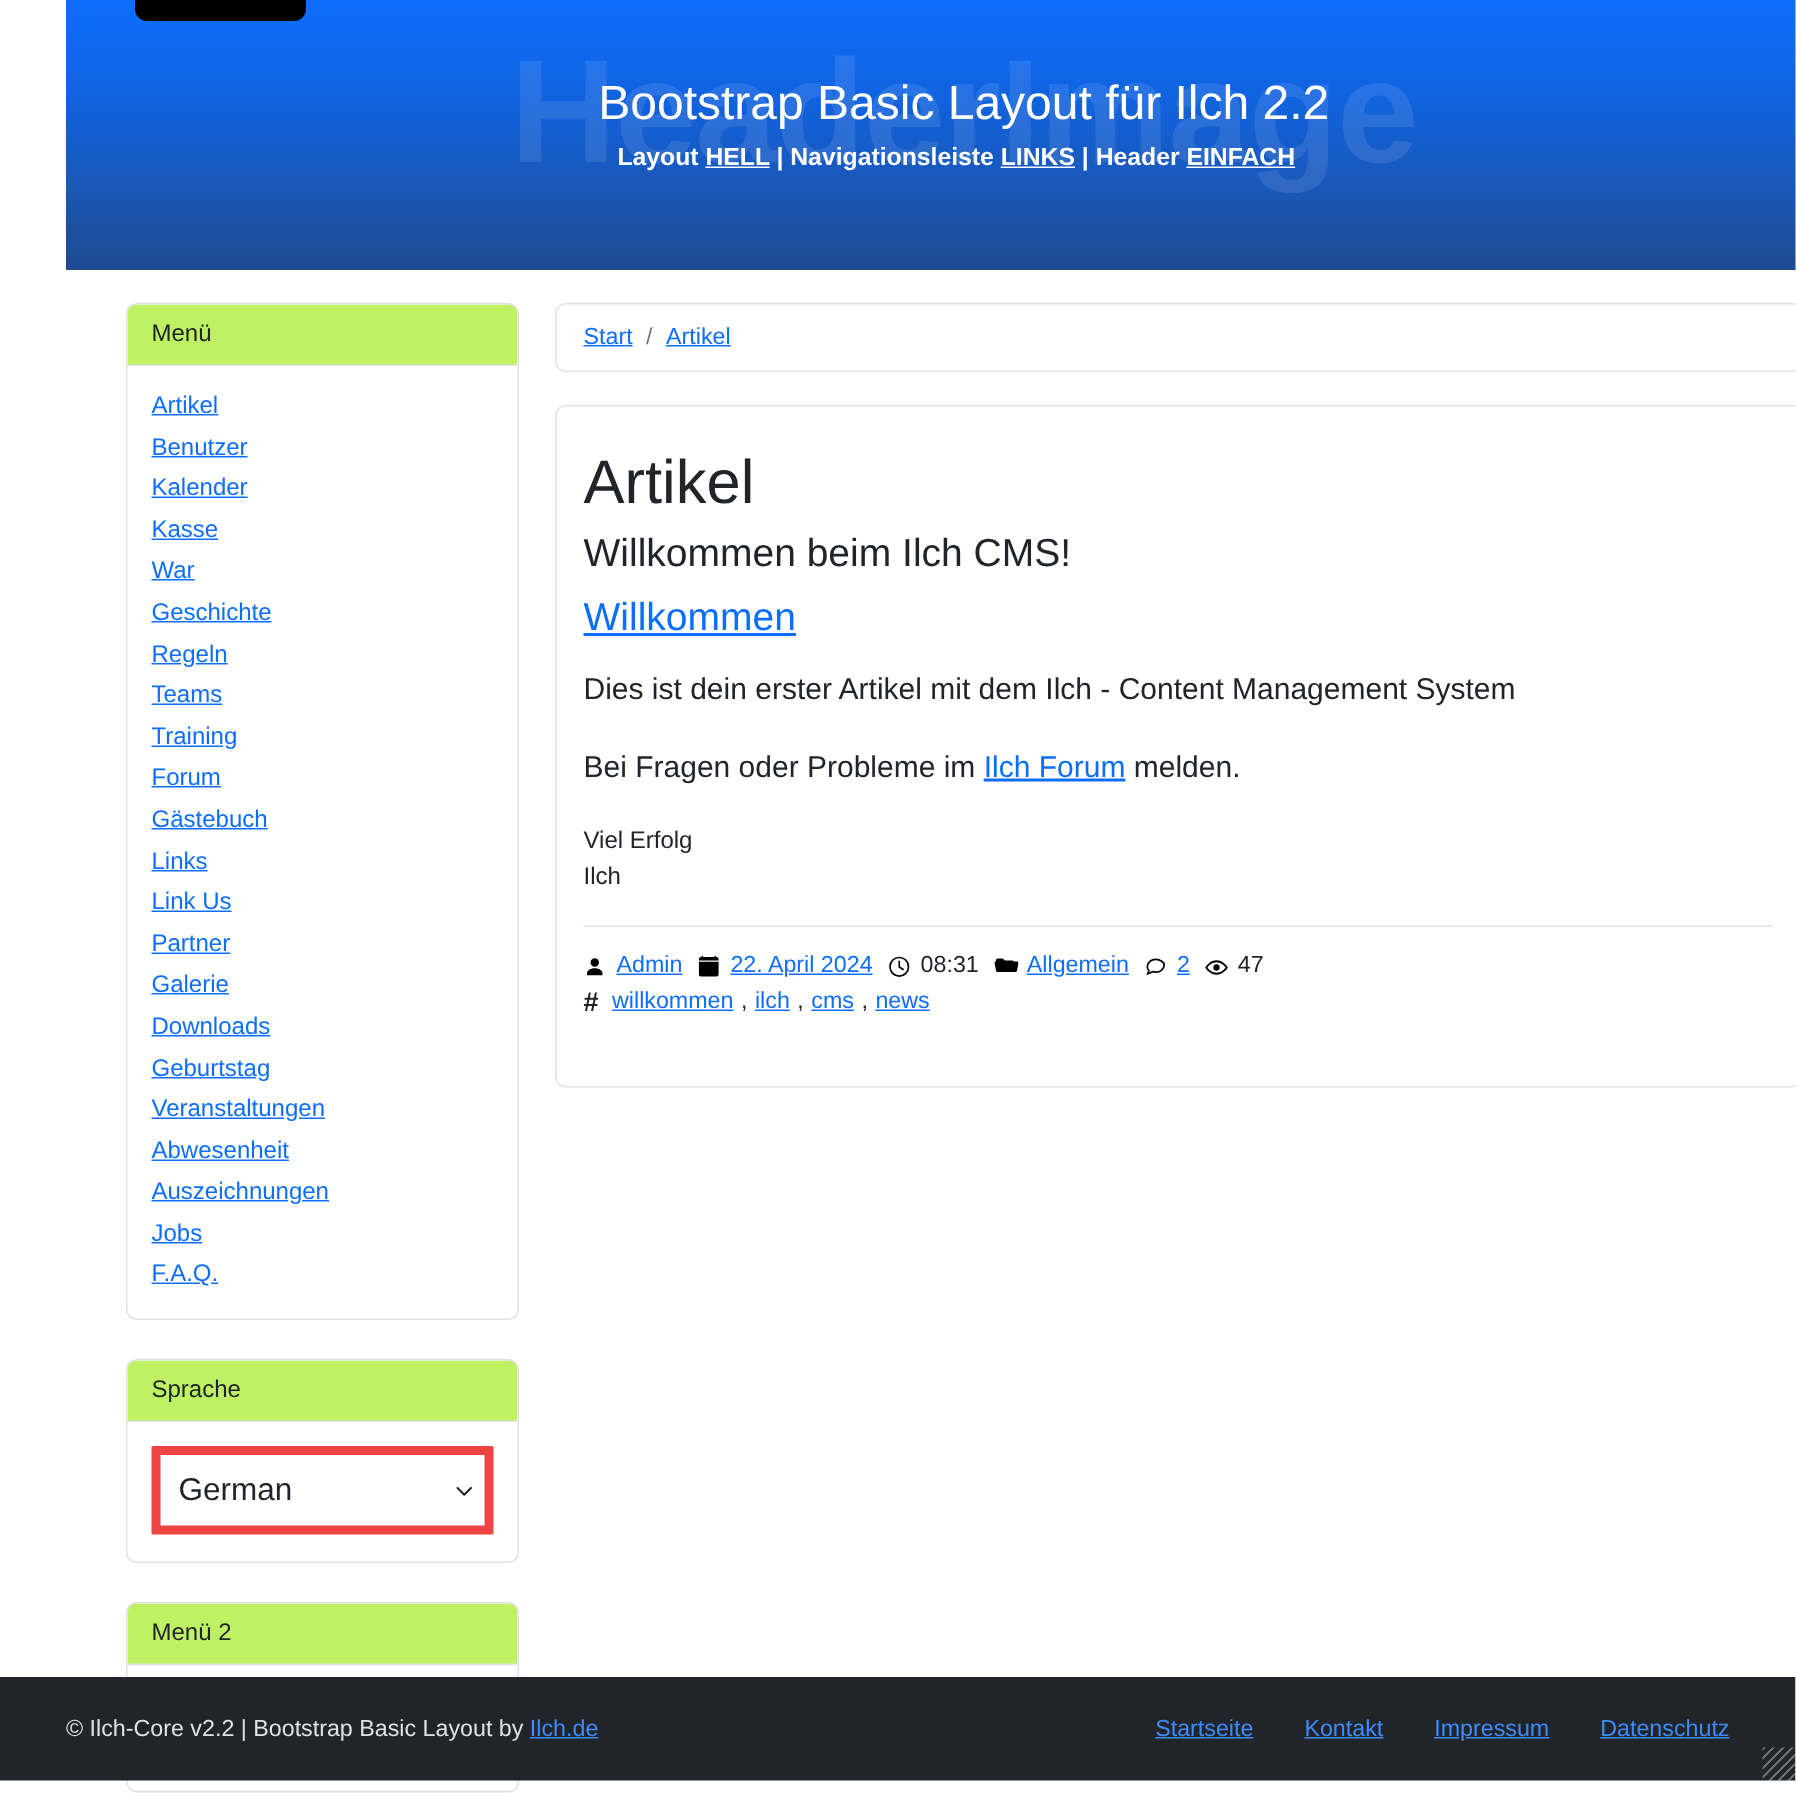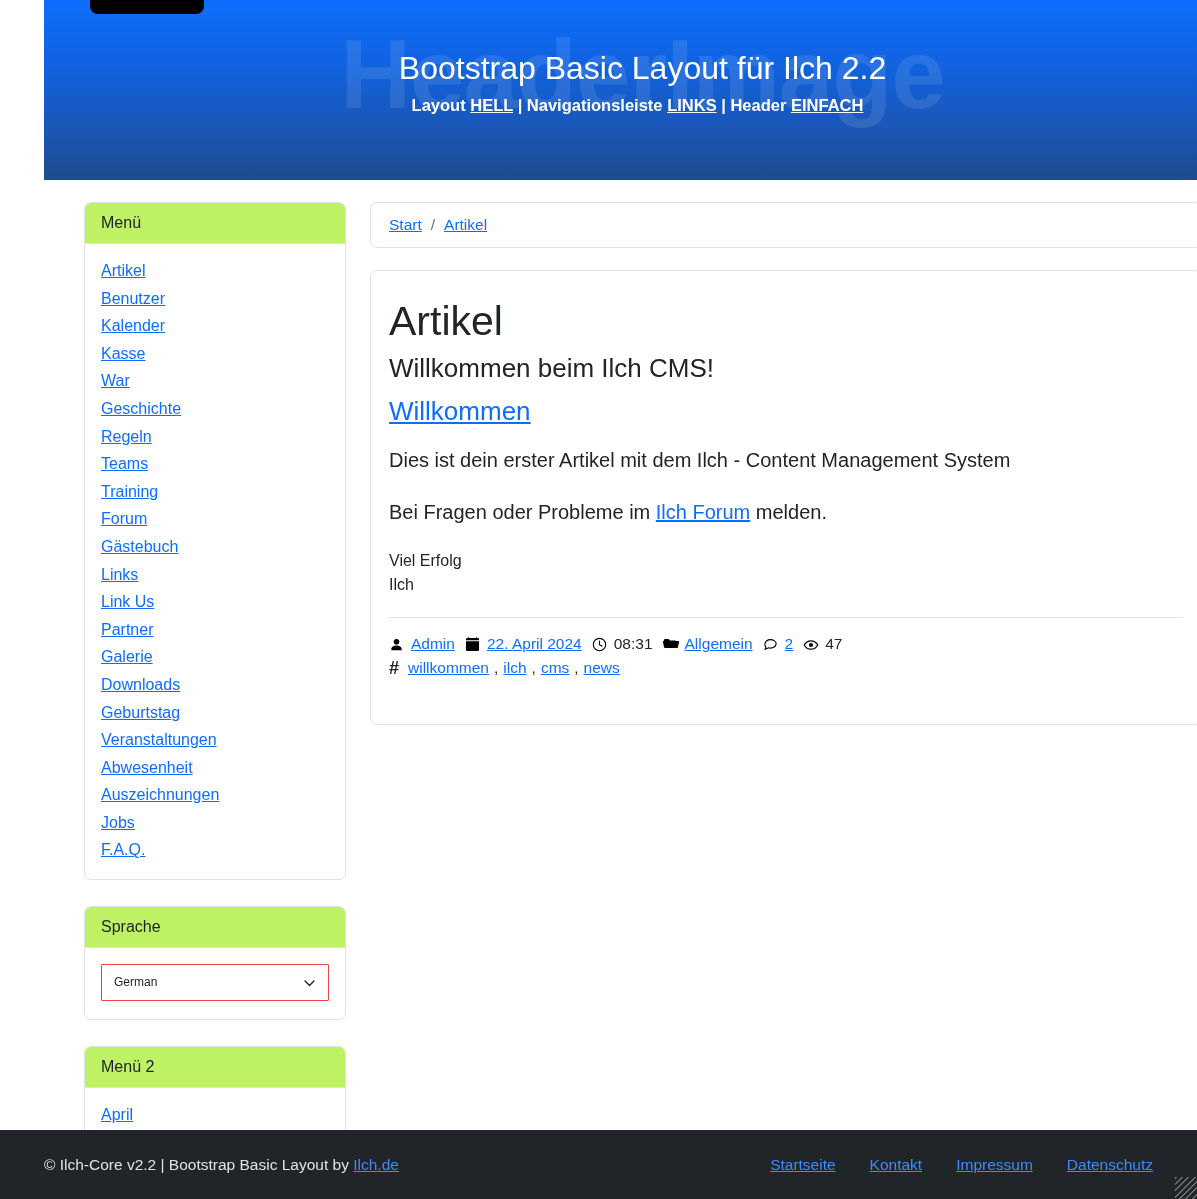--- a/index.html
+++ b/index.html
@@ -101,25 +101,25 @@
     margin: 0; padding: 0;
   }
   .menu-list li { margin: 0 0 6px 0; line-height: 1.35; }
   .menu-list li:last-child { margin-bottom: 0; }
   .menu-list a { font-size: 16px; }
 
   .lang-select {
     width: 100%;
     appearance: none;
     -webkit-appearance: none;
-    border: 1px solid #ef4444;
+    border: 6px solid #ef4444;
     border-radius: 1px;
     background: #ffffff;
     padding: 9px 34px 9px 12px;
-    font-size: 12px;
+    font-size: 21px;
     font-family: inherit;
     color: #212529;
     line-height: 1.4;
   }
   .select-wrap { position: relative; }
   .select-chevron {
     position: absolute;
     right: 13px; top: 50%;
     transform: translateY(-50%);
     pointer-events: none;
@@ -197,21 +197,21 @@
   .meta-icon svg { display: block; }
   .tags-row {
     display: flex; align-items: center; flex-wrap: wrap;
     gap: 0 5px; font-size: 15.5px;
   }
   .hash-glyph { font-weight: 700; font-size: 18px; line-height: 1; margin-right: 4px; }
 
   
   .site-footer {
     position: absolute;
-    left: 0; bottom: 0;
+    left: 0; bottom: 12px;
     width: 1197px;
     height: 69px;
     background: #212529;
     display: flex;
     align-items: center;
     justify-content: space-between;
     padding: 0 44px;
     color: #dee2e6;
     font-size: 15.5px;
   }

